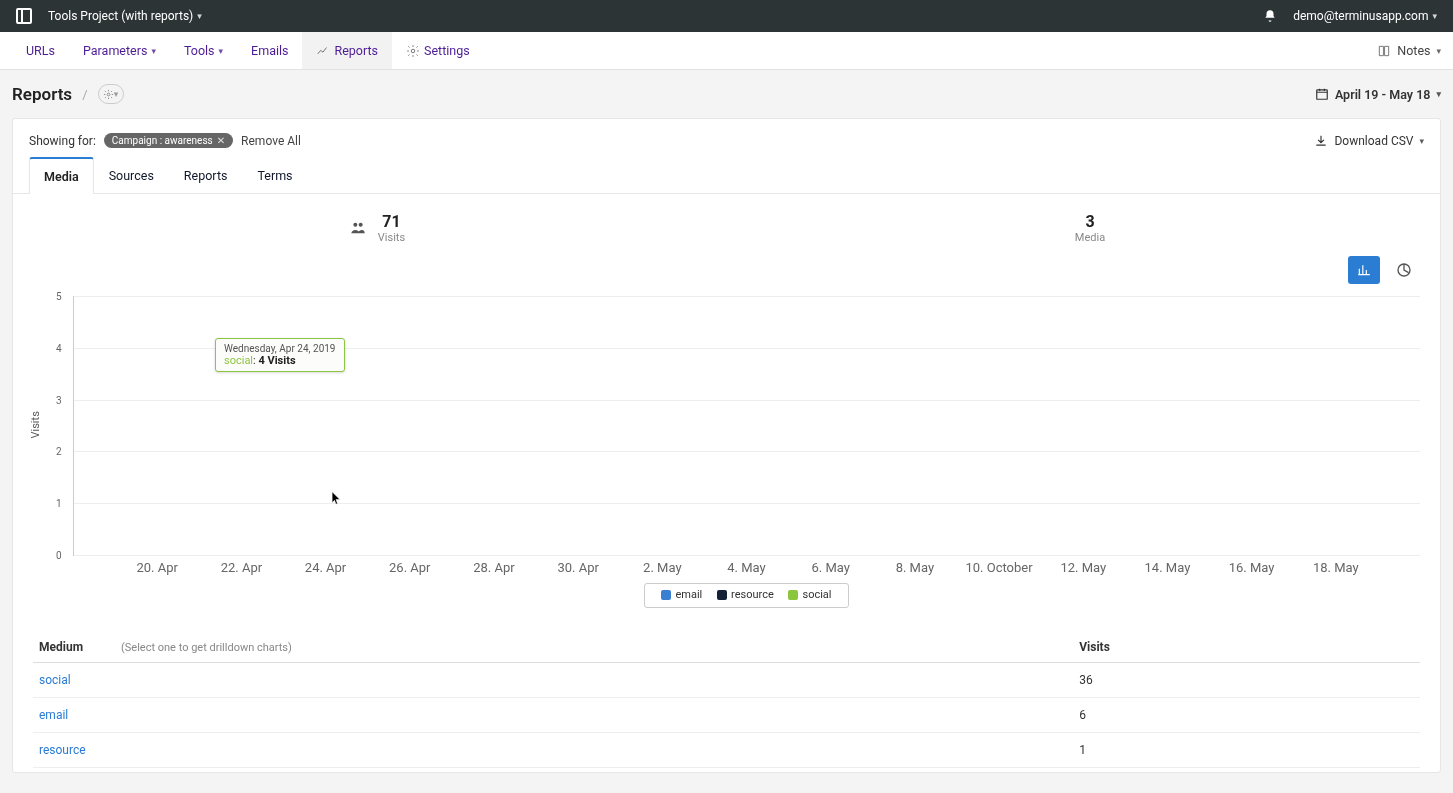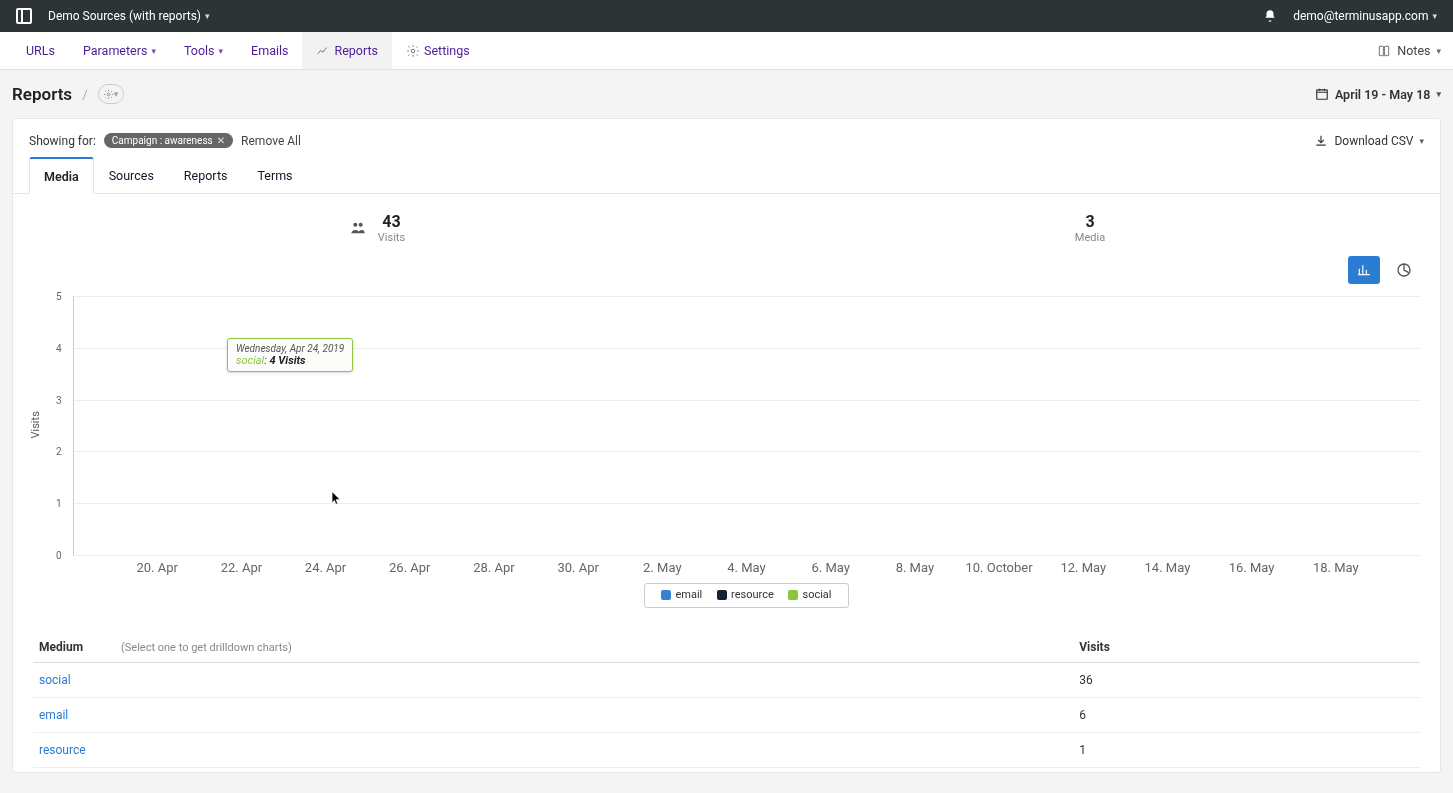--- a/index.html
+++ b/index.html
@@ -70,21 +70,21 @@
   .table td.link { color: #2b7cd3; cursor: pointer; }
   .cursor { position: absolute; width: 10px; height: 14px; z-index: 6; pointer-events: none; }
 </style>
 </head>
 <body>
 
 <div class="topbar">
   <div class="topbar-left">
     <div class="logo-icon"></div>
     <div class="proj-name">
-      <span>Demo Sources (with reports)</span>
+      <span>Tools Project (with reports)</span>
       <span class="chev">▾</span>
     </div>
   </div>
   <div class="topbar-right">
     <svg class="bell" viewBox="0 0 24 24">
         <path d="M12 2a6 6 0 0 0-6 6v4l-2 3h16l-2-3V8a6 6 0 0 0-6-6zm0 20a2.5 2.5 0 0 0 2.5-2.5h-5A2.5 2.5 0 0 0 12 22z"></path>
       </svg>
     <div class="proj-name">
       <span>demo@terminusapp.com</span>
       <span class="chev">▾</span>
@@ -180,21 +180,21 @@
     </div>
 
   <div class="summary">
     <div class="sumitem">
       <svg width="20" height="16" viewBox="0 0 24 24" fill="#555">
           <circle cx="8" cy="7" r="3"></circle>
           <circle cx="16" cy="7" r="3"></circle>
           <path d="M2 20c0-3 3-5 6-5s6 2 6 5M12 20c0-3 3-5 6-5s4 2 4 5"></path>
         </svg>
       <div>
-        <span class="big">43</span>
+        <span class="big">71</span>
         <span class="lab">Visits</span>
       </div>
     </div>
     <div class="sumitem">
       <div>
         <span class="big">3</span>
         <span class="lab">Media</span>
       </div>
     </div>
   </div>
@@ -209,21 +209,21 @@
       <svg width="16" height="16" viewBox="0 0 24 24" fill="none" stroke="#555" stroke-width="2">
           <circle cx="12" cy="12" r="9"></circle>
           <path d="M12 3v9l7 4"></path>
         </svg>
     </div>
   </div>
 
   <div class="chart-wrap">
     <div class="ylab">Visits</div>
     <div class="plot" id="plot">
-      <div class="tooltip" id="tooltip" style="left:153px; top:42px;font-style:italic;">
+      <div class="tooltip" id="tooltip" style="left:141px; top:42px;">
         <div class="tt-date">Wednesday, Apr 24, 2019</div>
         <div><span class="tt-series">social</span>: <span class="tt-val">4 Visits</span></div>
       </div>
       <svg class="cursor" viewBox="0 0 12 18" style="left:257px; top:195px;">
           <path d="M1 1l0 14 3-3 2 5 2-1-2-5 5 0z" fill="#000" stroke="#fff" stroke-width="0.7"></path>
         </svg>
     <div class="grid-line" style="top: 100%;"></div>
         <div class="ytick" style="top: 100%;">0</div>
         <div class="grid-line" style="top: 80%;"></div>
         <div class="ytick" style="top: 80%;">1</div>

